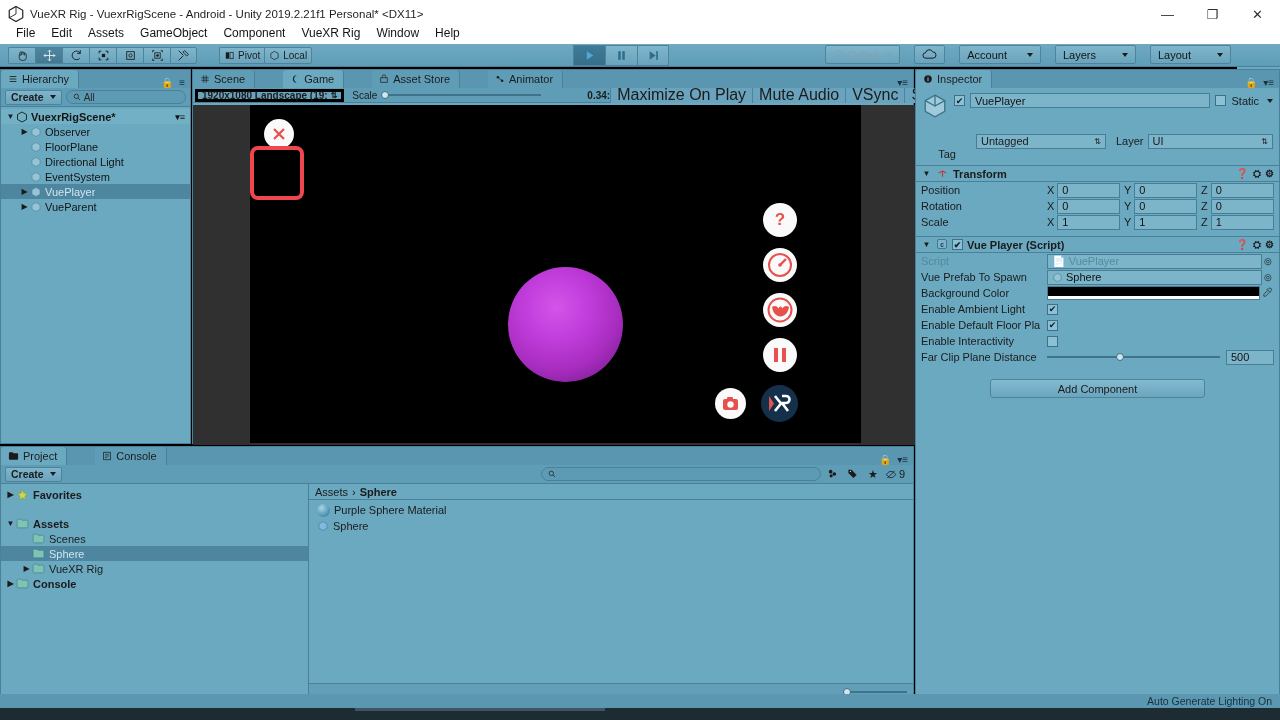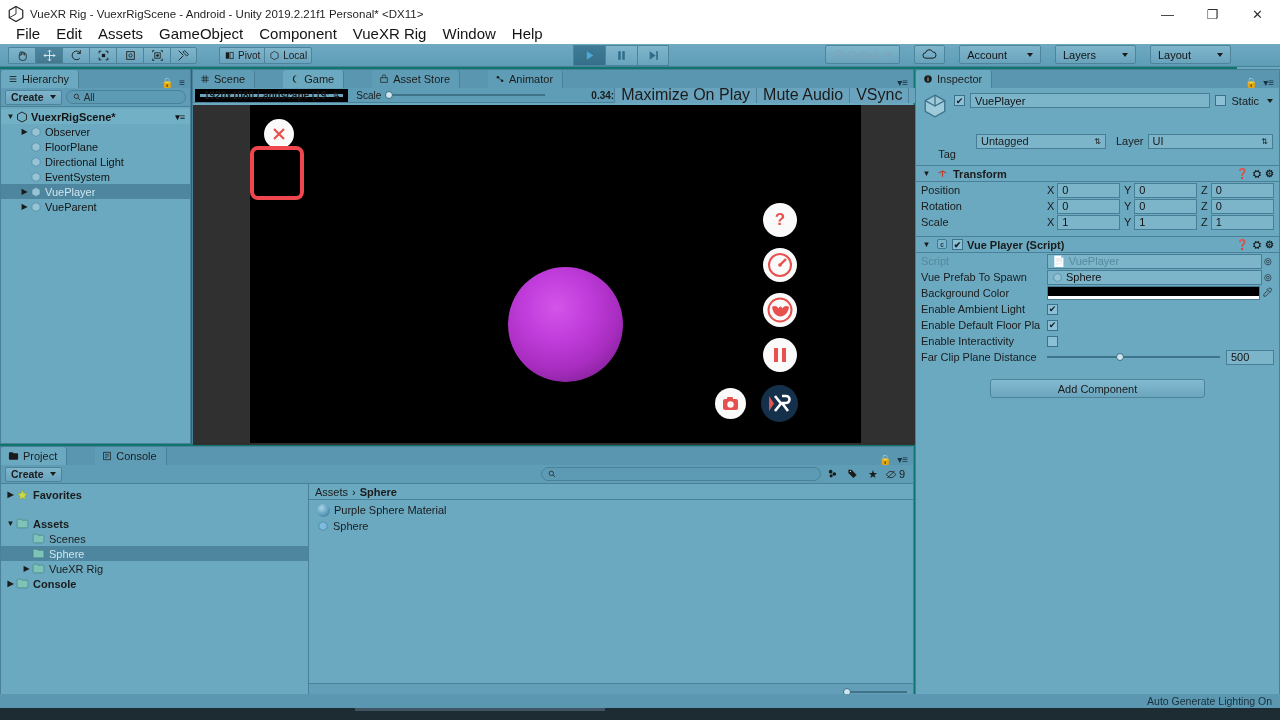--- a/index.html
+++ b/index.html
@@ -4,39 +4,39 @@
 <style>
   * { box-sizing: border-box; }
   html, body { margin:0; padding:0; }
   body {
     width:1280px; height:720px; overflow:hidden;
     font-family:"Liberation Sans", sans-serif;
     font-size:11px; color:#1b1b1b;
     background:#6aa9c0;
     -webkit-font-smoothing:antialiased;
   }
-  .app { position:relative; width:1237px; height:720px; background:#0f766e;text-decoration:underline; }
+  .app { position:relative; width:1237px; height:720px; background:#000000;text-decoration:underline; }
 
   
   .titlebar {
     position:absolute; left:0; top:0; width:1280px; height:28px;
     background:#ffffff; display:flex; align-items:center;
   }
   .titlebar .unity-logo { width:18px; height:18px; margin:0 5px 0 7px; position:relative; }
   .titlebar .title-text { font-size:11.5px; color:#1f1f1f; white-space:nowrap; }
   .winbtns { position:absolute; right:0; top:0; height:28px; display:flex; }
   .winbtn { width:45px; height:28px; display:flex; align-items:center; justify-content:center;
             font-size:13px; color:#303030; }
 
   
   .menubar {
     position:absolute; left:0; top:22px; width:1280px; height:22px;
     background:#ffffff; display:flex; align-items:center; padding-left:8px;
   }
-  .menuitem { padding:2px 8px; font-size:15px; color:#141414; white-space:nowrap; }
+  .menuitem { padding:2px 8px; font-size:12px; color:#141414; white-space:nowrap; }
 
   
   .toolbar {
     position:absolute; left:0; top:44px; width:1280px; height:23px;
     background:linear-gradient(#6fa9c2,#5e9db7);
     border-bottom:1px solid #4b8198;
     display:flex; align-items:center;
   }
   .tbtn {
     height:17px; min-width:27px; display:flex; align-items:center; justify-content:center;
@@ -97,21 +97,21 @@
   .lbl { white-space:nowrap; overflow:hidden; }
   .h-row .ctxmenu { margin-left:auto; padding-right:5px; font-size:9px; }
 
   
   #gamepanel { left:192px; top:69px; width:722px; height:375px; background:#6aa9c0; }
   .game-toolbar { height:15px; display:flex; align-items:center; background:#5f9db6;
                   border-bottom:1px solid #4b8198; font-size:10px; }
   .gt-btn { height:15px; display:flex; align-items:center; padding:0 6px; font-size:16px;
             background:#6aa3bd; border-left:1px solid #4e8499; white-space:nowrap; }
   .gt-res { height:13px; display:flex; align-items:center; padding:0 4px; margin:0 2px;
-            background:#6aa3bd; border:5px solid #000000; font-size:10px; font-weight:bold; white-space:nowrap; }
+            background:#6aa3bd; border:3px solid #000000; font-size:10px; font-weight:bold; white-space:nowrap; }
   .slider-track { height:2px; background:#3f7389; flex:none; position:relative; }
   .slider-knob { width:8px; height:8px; border-radius:50%; background:#cfe6ef; border:1px solid #3c6d83; }
 
   .gameview { position:absolute; left:0; top:35px; width:722px; height:340px; background:#303030; overflow:hidden; }
   .gamecanvas { position:absolute; left:57px; top:0px; width:611px; height:338px; background:#000; }
   .sphere {
     position:absolute; left:258px; top:162px; width:115px; height:115px; border-radius:50%;
     background:radial-gradient(circle at 42% 35%, #d355e8 0%, #c13ddc 32%, #a82dc0 62%, #7d1e92 88%, #5d1470 100%);
   }
   .ovbtn {

